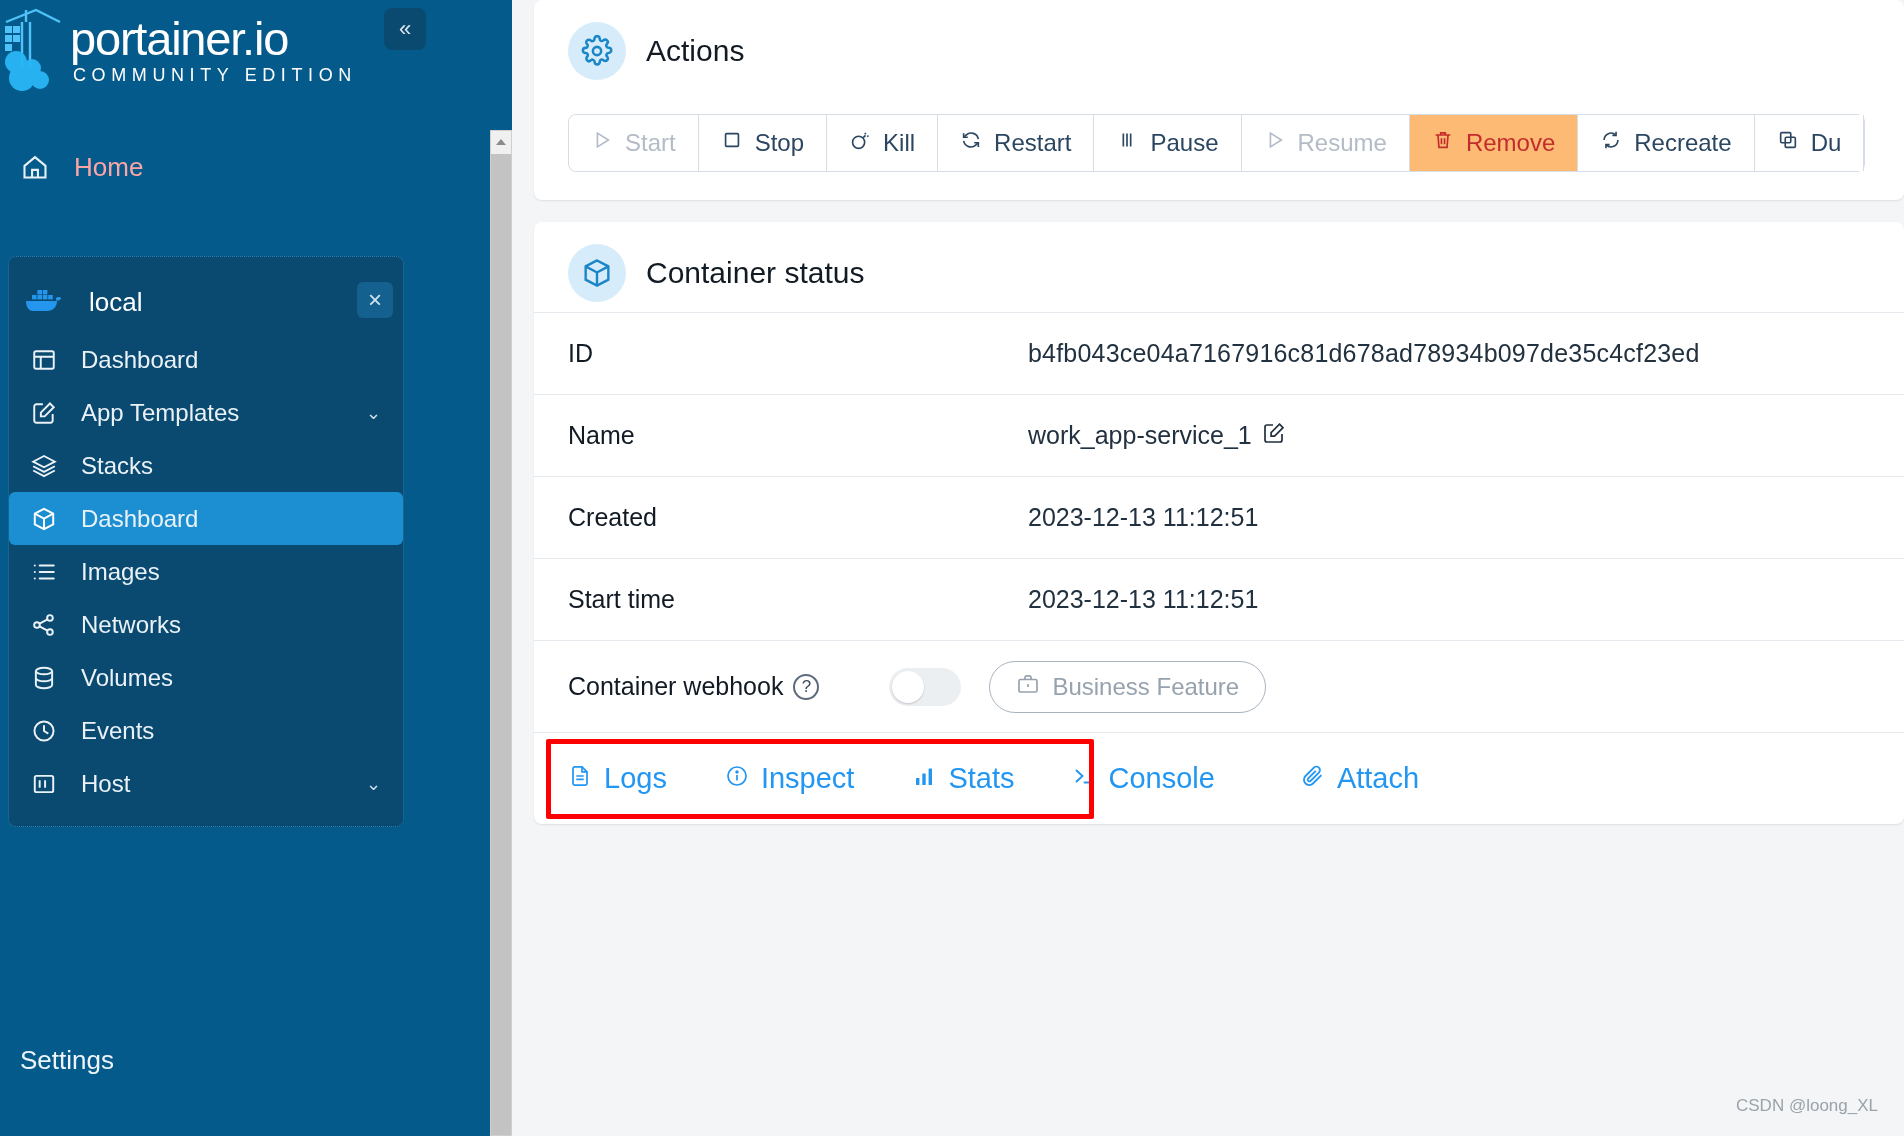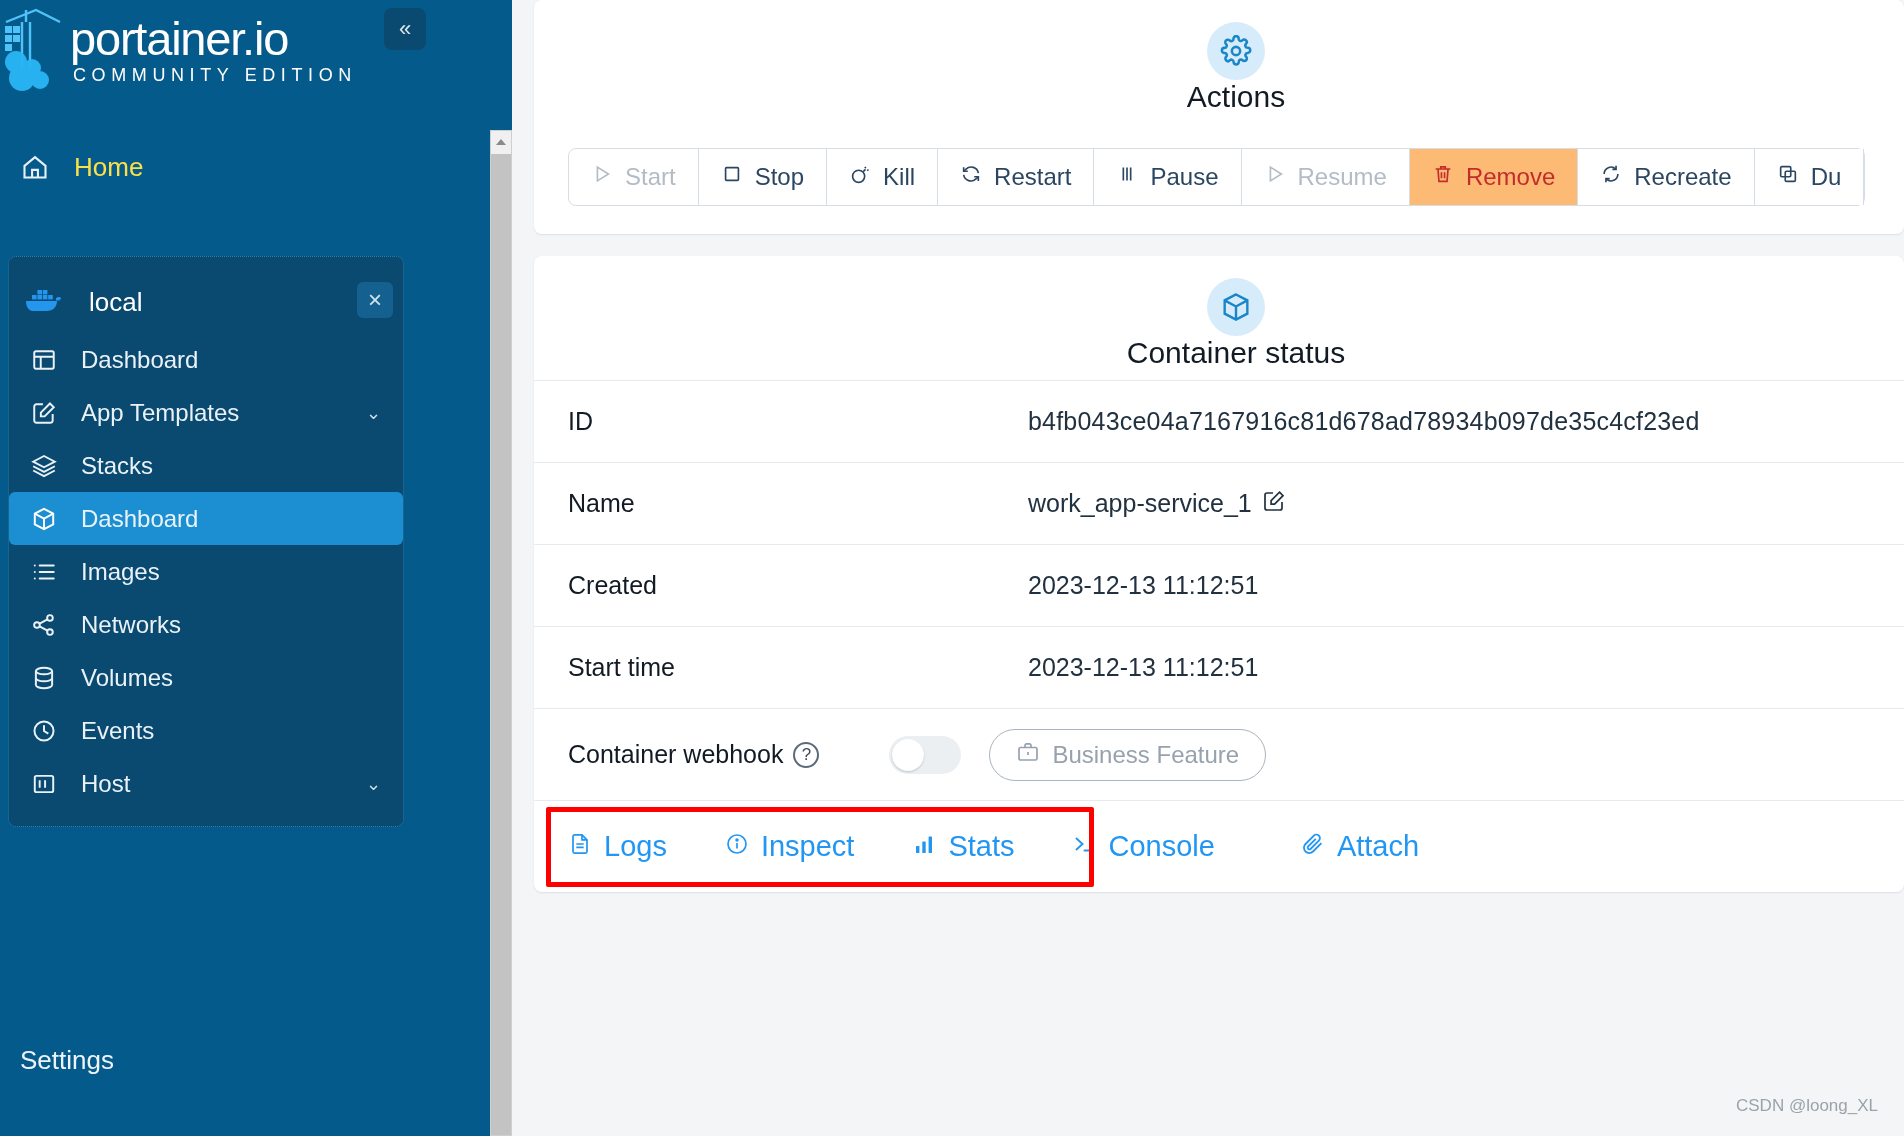--- a/index.html
+++ b/index.html
@@ -37,21 +37,21 @@
   .collapse-btn {
     position: absolute; left: 384px; top: 8px;
     width: 42px; height: 42px; border-radius: 8px;
     background: #0b4a70; color: #dbe6ee;
     display: flex; align-items: center; justify-content: center;
     font-size: 22px; border: none; cursor: pointer;
   }
   .home-row {
     display: flex; align-items: center; gap: 24px;
     padding: 0 0 0 20px; height: 58px; margin-top: 16px;
-    color: #fde047; font-size: 26px;
+    color: #fca5a5; font-size: 26px;
   }
   .home-row .ic { width: 30px; height: 30px; display:flex; align-items:center; justify-content:center; }
 
   .env-panel {
     margin: 60px 8px 0 8px;
     background: #0b4a70;
     border: 1px dotted #2b7fb0;
     border-radius: 8px;
     padding: 14px 0 16px 0;
     width: 396px;
@@ -107,23 +107,22 @@
   .main {
     flex: 1; background: #f4f5f7;
     padding: 0 0 0 22px; overflow: hidden; position: relative;
   }
   .card {
     background: #fff; border-radius: 8px;
     box-shadow: 0 1px 2px rgba(20,40,60,.10);
     margin-bottom: 22px;
   }
   .card-head {
-    display: flex; align-items: center; 
+    display: flex; align-items: center; gap: 20px;
     padding: 22px 0 10px 34px;
-    flex-direction: column;
   }
   .head-badge {
     width: 58px; height: 58px; border-radius: 50%;
     background: #d6ecfb; display:flex; align-items:center; justify-content:center;
     flex: 0 0 58px;
   }
   .head-title { font-size: 30px; color: #121a24; }
 
   .actions-card { padding-bottom: 28px; }
   .btn-group {

